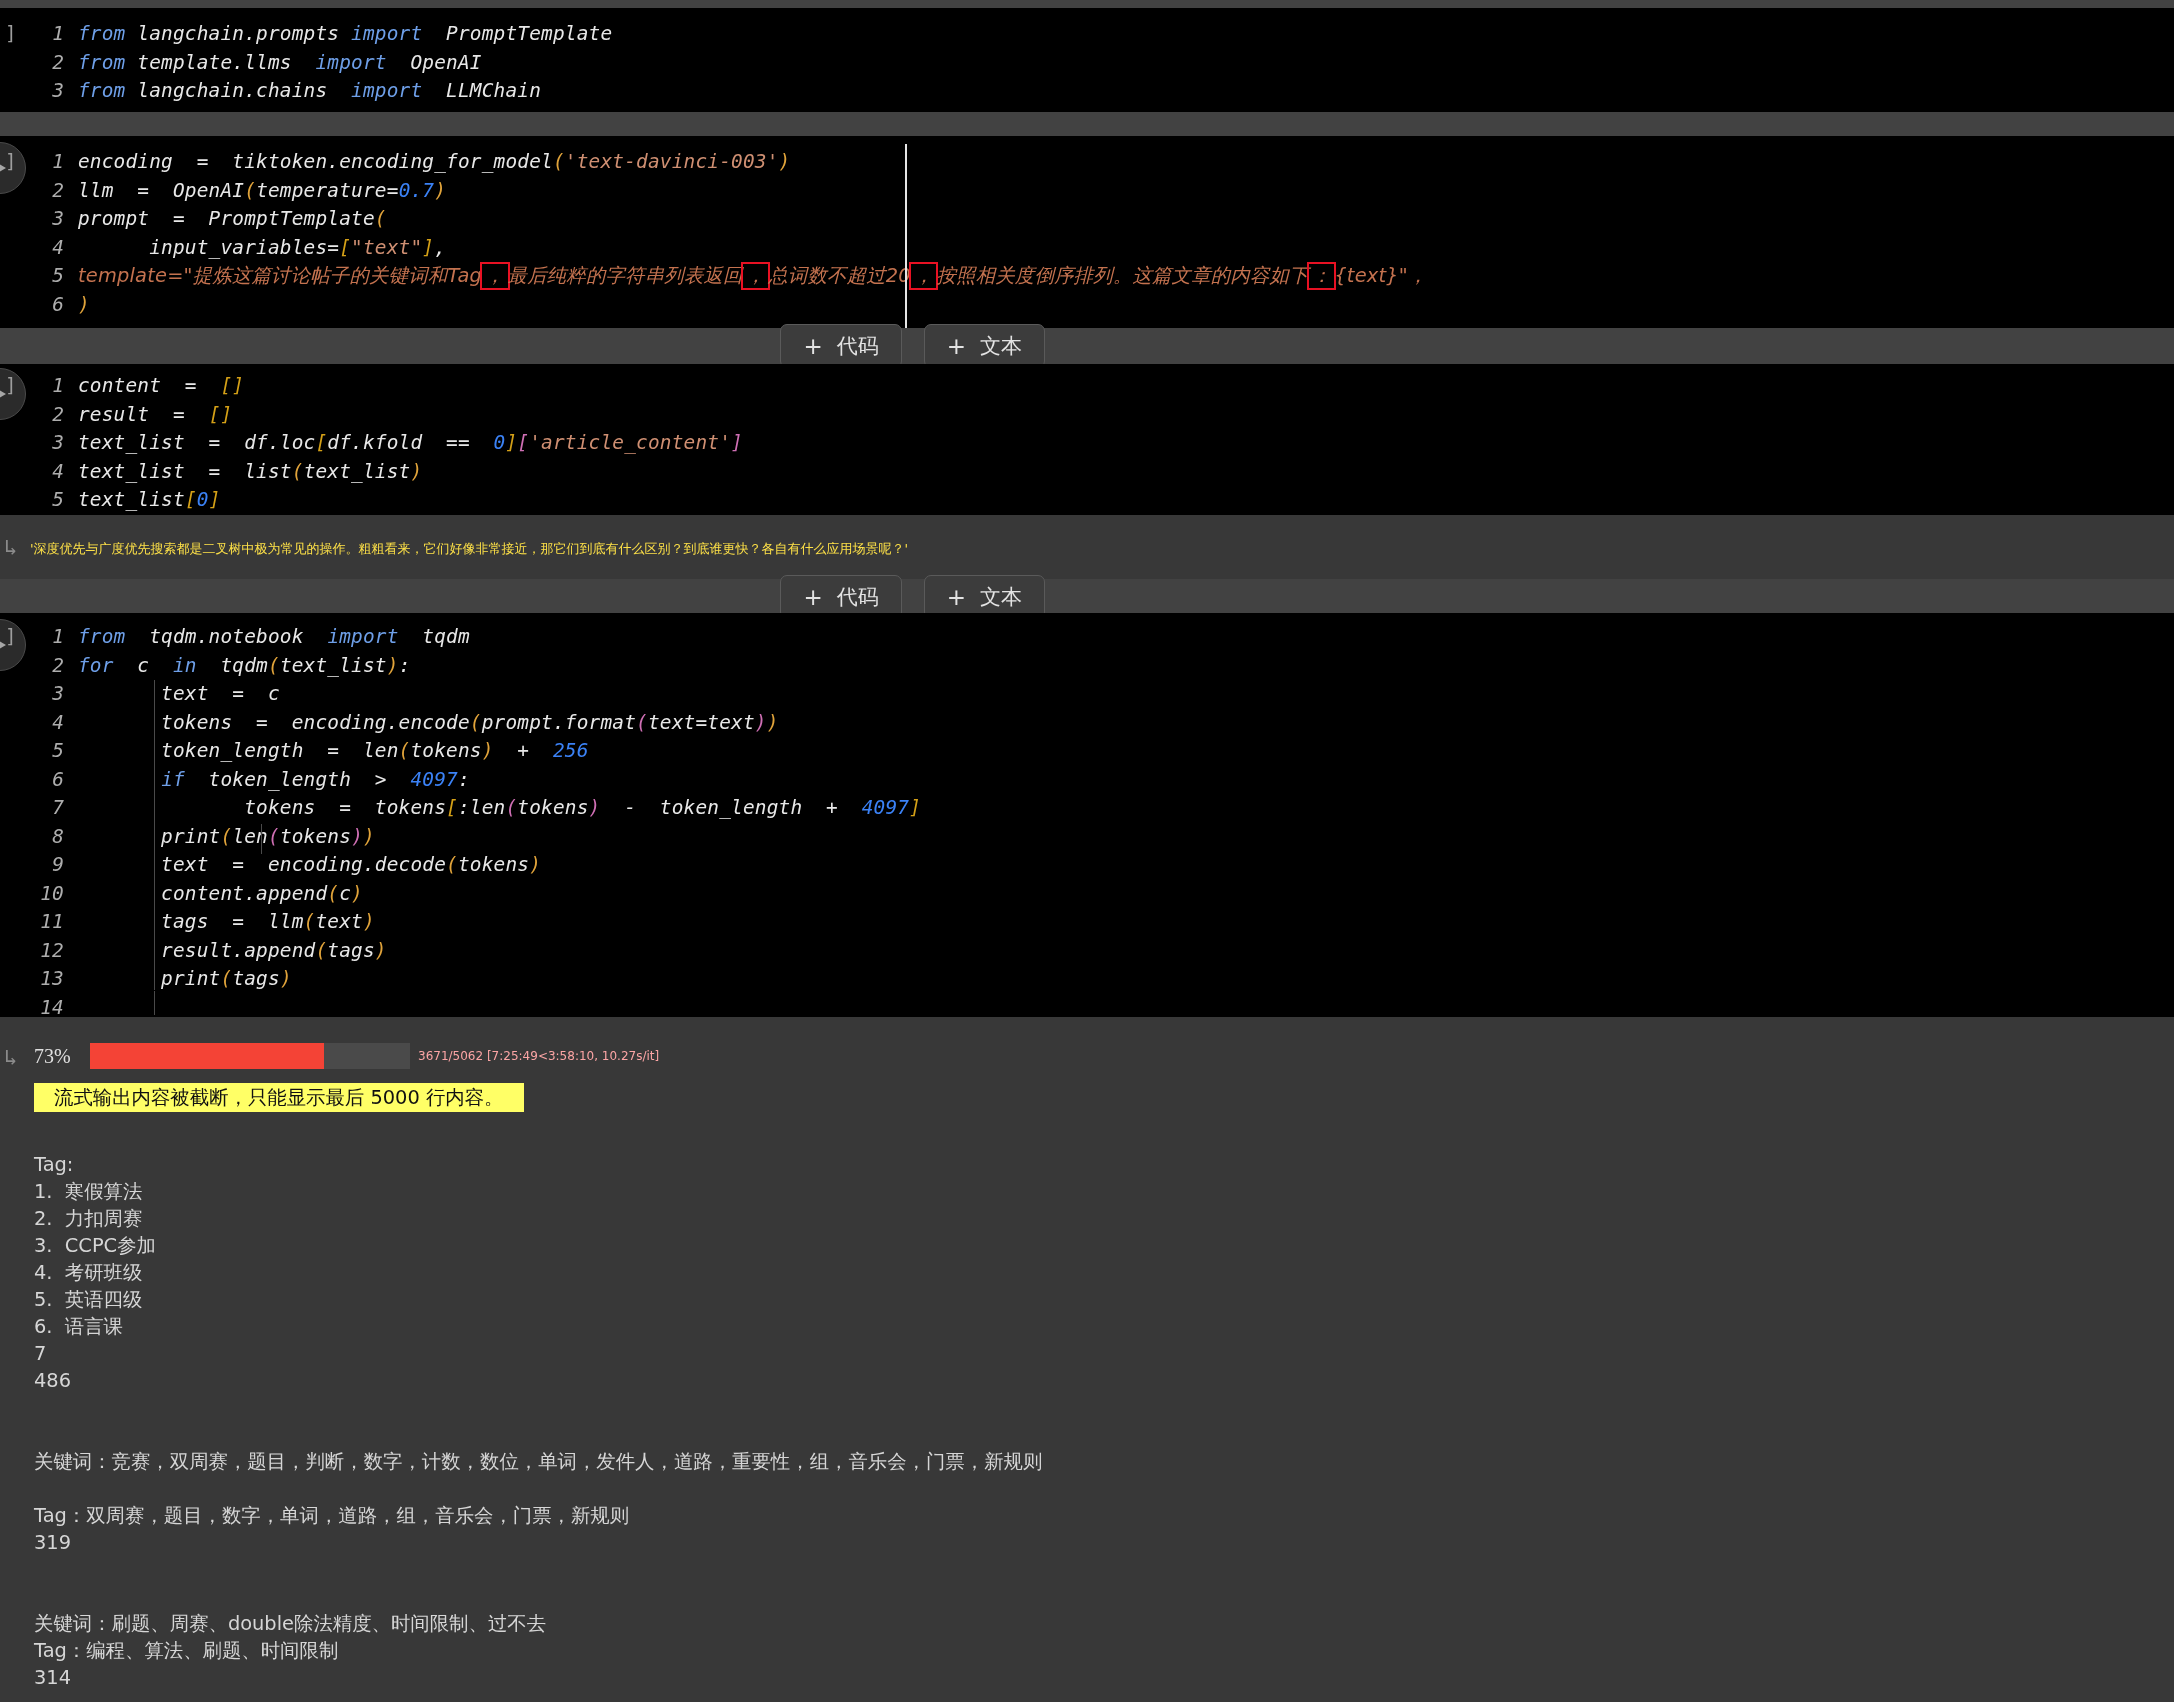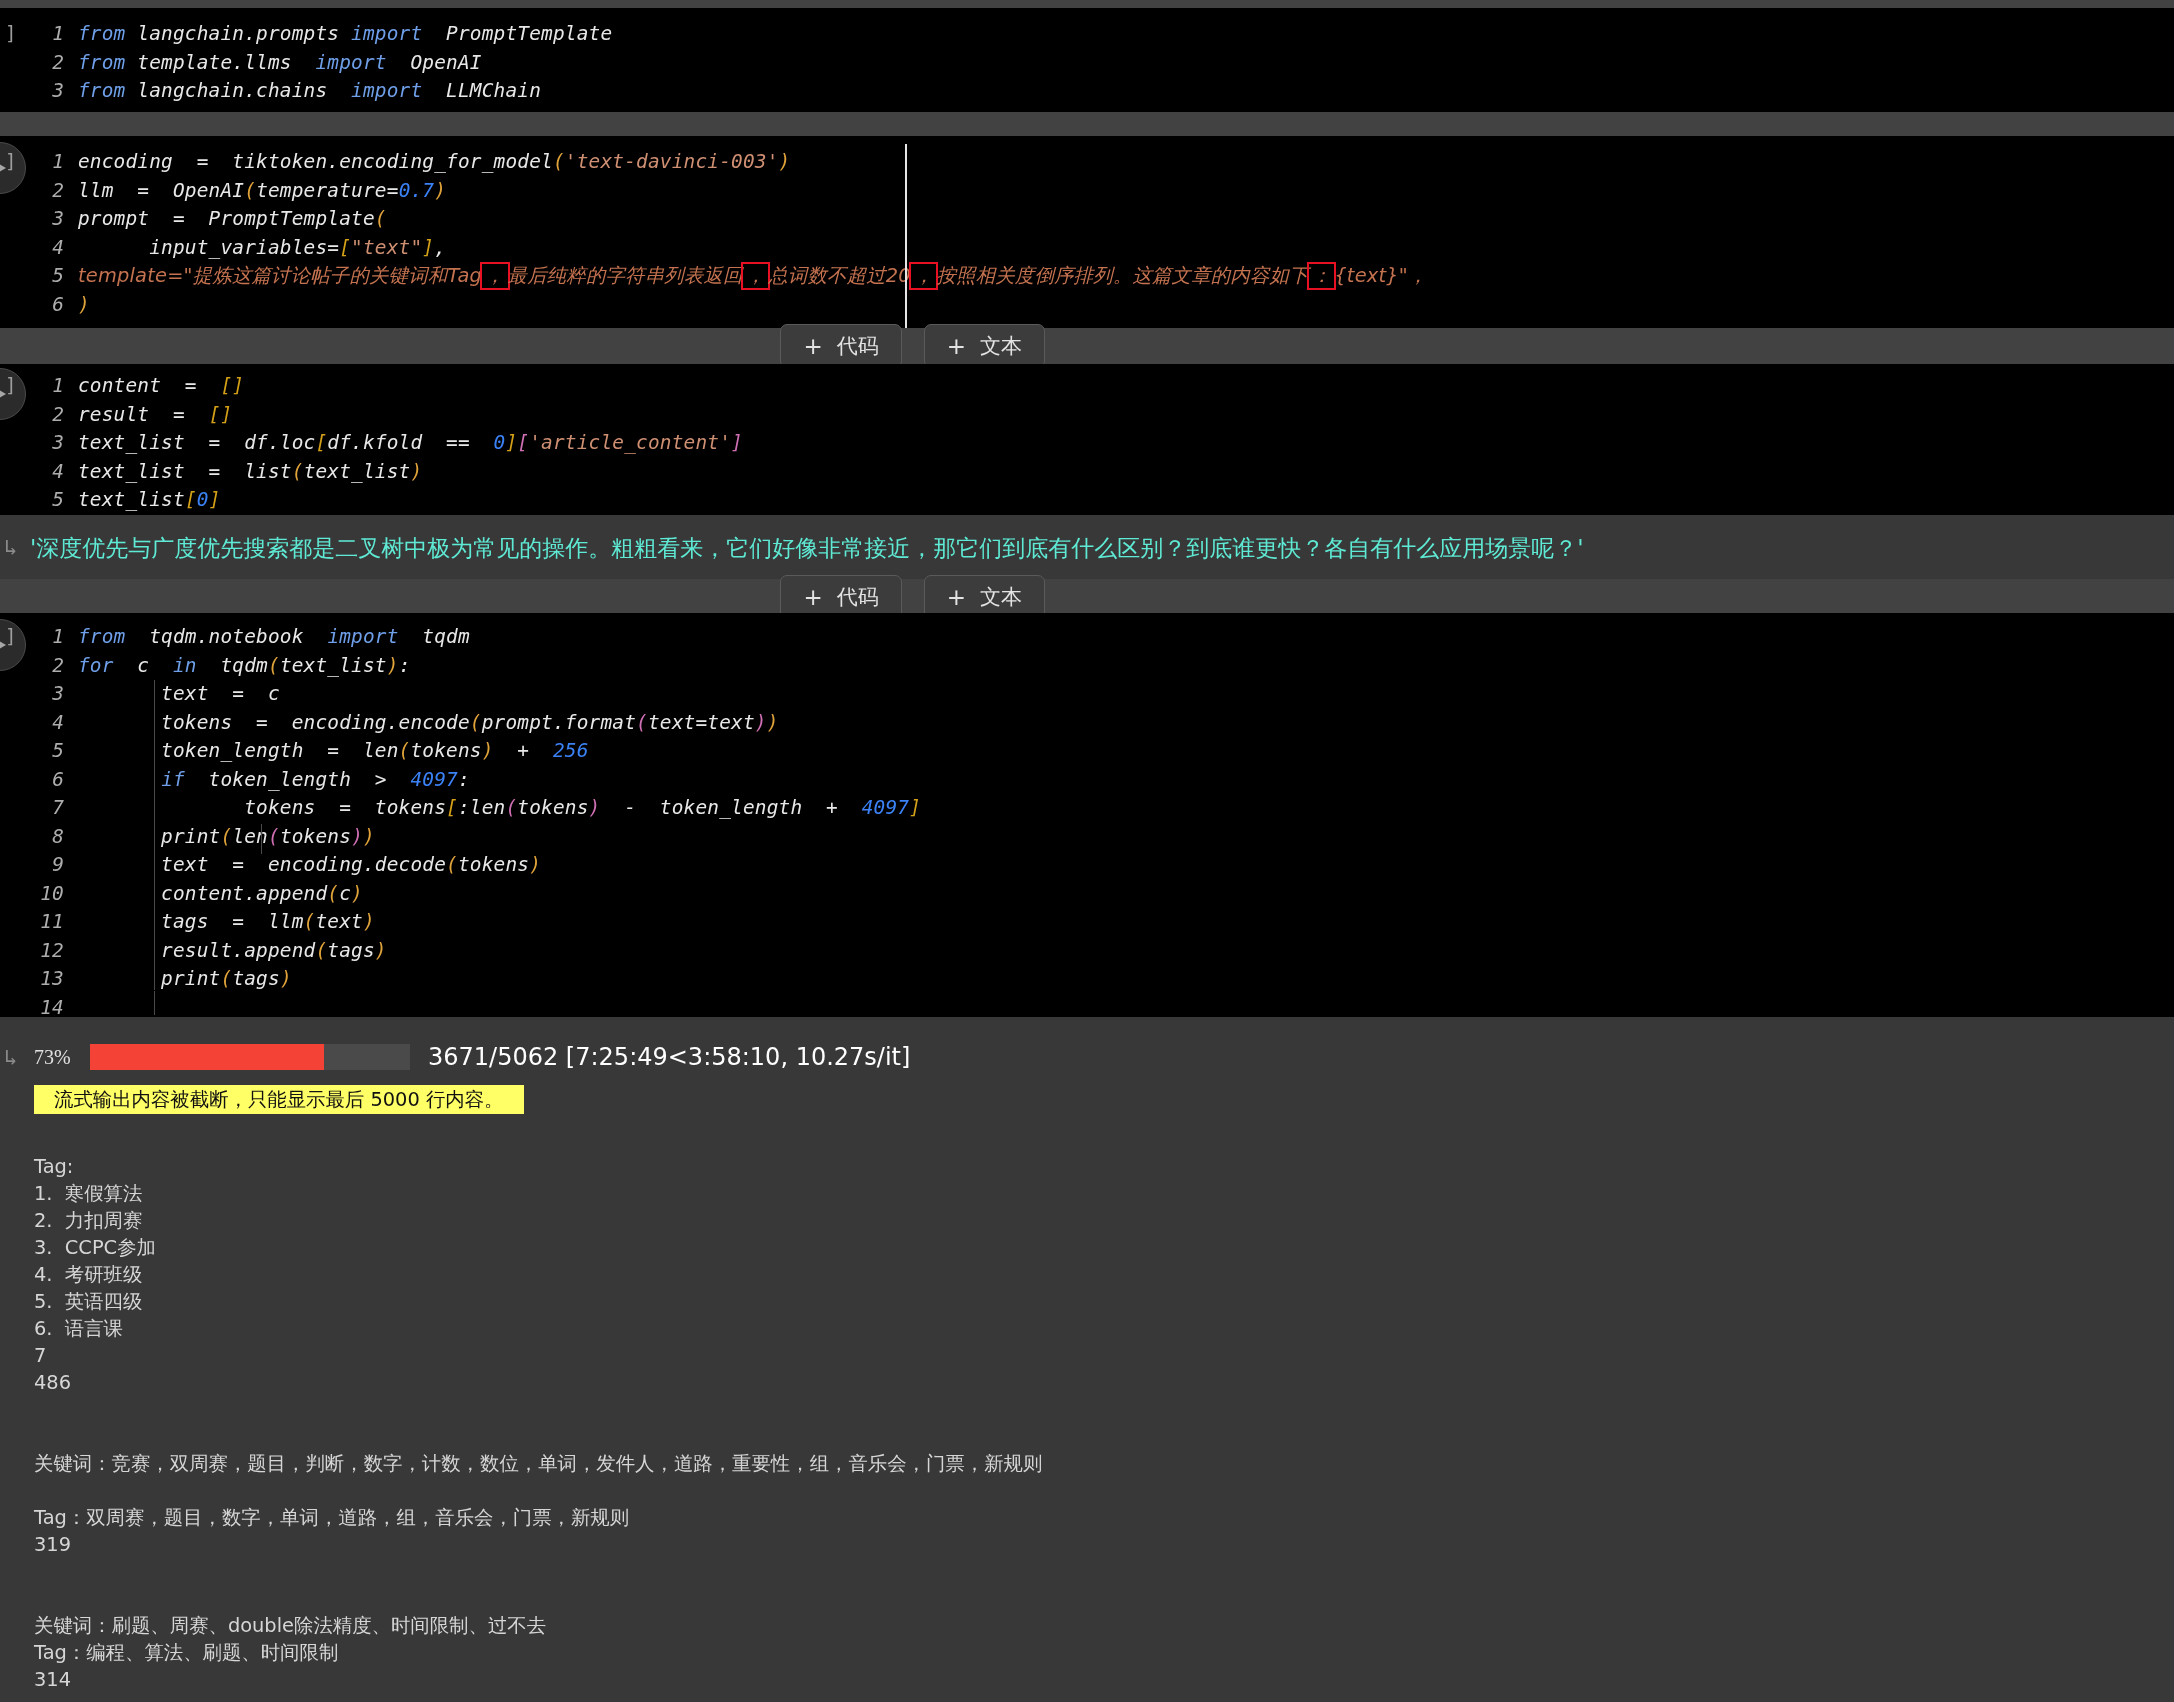--- a/index.html
+++ b/index.html
@@ -140,21 +140,21 @@
     color: #8a8a8a; font-size: 22px;
   }
   
   .pbar-row { display: flex; align-items: center; gap: 0; }
   .pbar-pct { font-size: 20px; color: #e0e0e0; width: 56px;
               font-family: Liberation Serif, serif;}
   .pbar-track {
     width: 320px; height: 26px; background: #4a4a4a; position: relative;
   }
   .pbar-fill { position: absolute; left:0; top:0; bottom:0; background:#f44336; }
-  .pbar-txt { font-size: 24px; color: #ffffff; margin-left: 18px;
+  .pbar-txt { font-size: 12px; color: #fca5a5; margin-left: 8px;
               font-family: "DejaVu Sans", "Liberation Sans", sans-serif; }
   .warn {
     background: #ffff66; color: #111; font-size: 19.4px;
     padding: 1px 20px; display: inline-block;
     font-family: "DejaVu Sans", "Liberation Sans", sans-serif;
   }
   .cjk { font-family: "DejaVu Sans", "Liberation Sans", sans-serif; }
 </style>
 </head>
 <body>
@@ -222,21 +222,21 @@
       <div class="cline"><span class="ln">1</span><span class="plain">content  =  </span><span class="brk">[]</span></div>
       <div class="cline"><span class="ln">2</span><span class="plain">result  =  </span><span class="brk">[]</span></div>
       <div class="cline"><span class="ln">3</span><span class="plain">text_list  =  df.loc</span><span class="brk">[</span><span class="plain">df.kfold  ==  </span><span class="num">0</span><span class="brk">]</span><span class="brk2">[</span><span class="str">'article_content'</span><span class="brk2">]</span></div>
       <div class="cline"><span class="ln">4</span><span class="plain">text_list  =  list</span><span class="paren">(</span><span class="plain">text_list</span><span class="paren">)</span></div>
       <div class="cline"><span class="ln">5</span><span class="plain">text_list</span><span class="brk">[</span><span class="num">0</span><span class="brk">]</span></div>
     </div>
   </div>
 
   <div class="outblock" style="top:515px; height:64px; padding-top:20px; box-sizing:border-box;">
     <span class="outarrow" style="left:4px; top:20px;">↳</span>
-    <div class="outline cjk" style="margin-left:30px; color:#5eead4; font-size:23px;">'深度优先与广度优先搜索都是二叉树中极为常见的操作。粗粗看来，它们好像非常接近，那它们到底有什么区别？到底谁更快？各自有什么应用场景呢？'</div>
+    <div class="outline cjk" style="margin-left:30px; color:#fde047; font-size:13px;">'深度优先与广度优先搜索都是二叉树中极为常见的操作。粗粗看来，它们好像非常接近，那它们到底有什么区别？到底谁更快？各自有什么应用场景呢？'</div>
   </div>
 
   <div class="cellbar" style="top:579px;">
     <div class="addbtns" style="top:-4px; right:1129px;">
       <div class="addbtn">
         <span class="plus">+</span>
         <span class="cjk">代码</span>
       </div>
       <div class="addbtn">
         <span class="plus">+</span>

